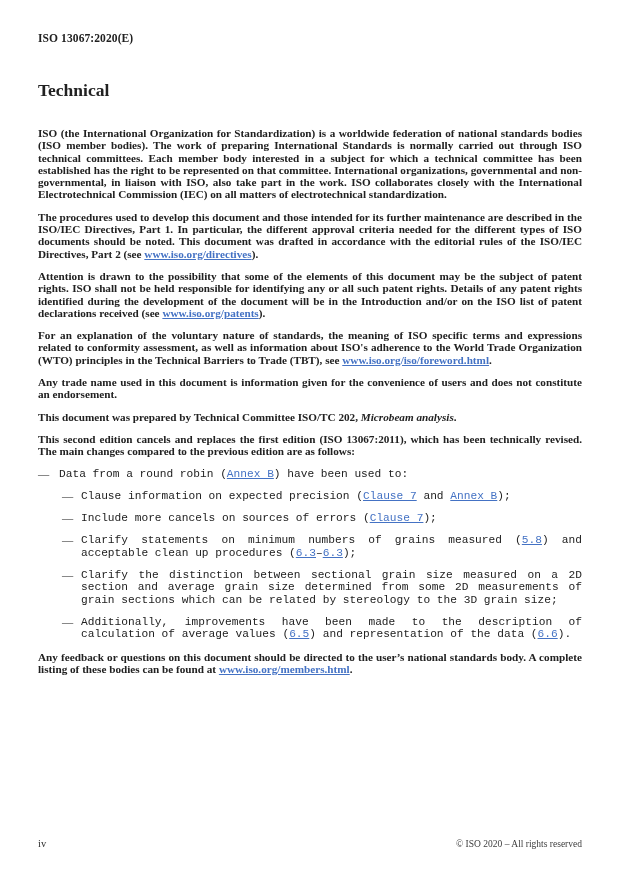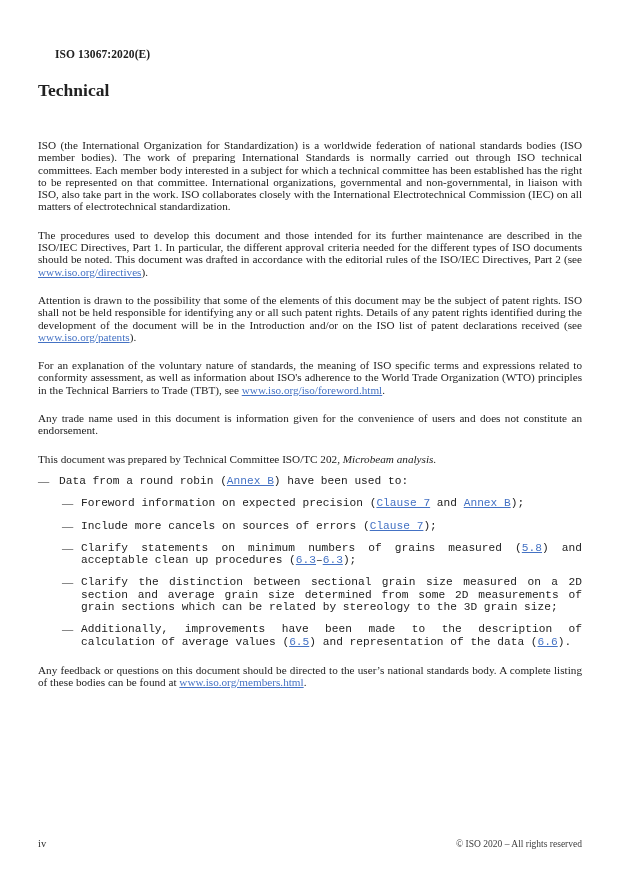--- a/index.html
+++ b/index.html
@@ -12,46 +12,46 @@
     width: 620px;
     height: 876px;
     background: #ffffff;
     font-family: "Liberation Serif", serif;
     color: #212121;
     overflow: hidden;
     box-sizing: border-box;
   }
   .doc-header {
     position: absolute;
-    top: 48px;
+    top: 32px;
     left: 38px;
     font-size: 11.5px;
     font-weight: bold;
     letter-spacing: 0.1px;
-    margin-left: 17px;
   }
   .doc-title {
     position: absolute;
     top: 80px;
     left: 38px;
     margin: 0;
     font-size: 17.5px;
     font-weight: bold;
   }
   .doc-content {
     position: absolute;
     top: 123px;
     left: 38px;
     width: 544px;
     font-size: 11.2px;
     line-height: 12.3px;
     text-align: justify;
   }
   .para {
-    margin: 16px 0 10px 0;
+    margin: 4px 0 10px 0;
+    font-weight: bold;
   }
   .list1, .list2 {
     display: flex;
     margin: 0 0 10px 0;
   }
   .list2 {
     padding-left: 24px;
   }
   .dash {
     flex: none;
@@ -101,27 +101,28 @@
 
   <h1 class="doc-title">Technical</h1>
 
   <div class="doc-content">
       <div class="para"><span>ISO (the International Organization for Standardization) is a worldwide federation of national standards bodies (ISO member bodies). The work of preparing International Standards is normally carried out through ISO technical committees. Each member body interested in a subject for which a technical committee has been established has the right to be represented on that committee. International organizations, governmental and non-governmental, in liaison with ISO, also take part in the work. ISO collaborates closely with the International Electrotechnical Commission (IEC) on all matters of electrotechnical standardization.</span></div>
       <div class="para"><span>The procedures used to develop this document and those intended for its further maintenance are described in the ISO/IEC Directives, Part 1. In particular, the different approval criteria needed for the different types of ISO documents should be noted. This document was drafted in accordance with the editorial rules of the ISO/IEC Directives, Part 2 (see </span><a class="doclink" href="#">www.iso.org/directives</a><span>).</span></div>
       <div class="para"><span>Attention is drawn to the possibility that some of the elements of this document may be the subject of patent rights. ISO shall not be held responsible for identifying any or all such patent rights. Details of any patent rights identified during the development of the document will be in the Introduction and/or on the ISO list of patent declarations received (see </span><a class="doclink" href="#">www.iso.org/patents</a><span>).</span></div>
       <div class="para"><span>For an explanation of the voluntary nature of standards, the meaning of ISO specific terms and expressions related to conformity assessment, as well as information about ISO's adherence to the World Trade Organization (WTO) principles in the Technical Barriers to Trade (TBT), see </span><a class="doclink" href="#">www.iso.org/iso/foreword.html</a><span>.</span></div>
       <div class="para"><span>Any trade name used in this document is information given for the convenience of users and does not constitute an endorsement.</span></div>
       <div class="para"><span>This document was prepared by Technical Committee ISO/TC 202, </span><em class="ital">Microbeam analysis</em><span>.</span></div>
+      <div class="para"><span>This second edition cancels and replaces the first edition (ISO 13067:2011), which has been technically revised. The main changes compared to the previous edition are as follows:</span></div>
       <div class="list1">
         <span class="dash">—</span>
         <div class="li-text"><span>Data from a round robin (</span><a class="doclink" href="#">Annex B</a><span>) have been used to:</span></div>
       </div>
       <div class="list2">
         <span class="dash">—</span>
-        <div class="li-text"><span>Foreword information on expected precision (</span><a class="doclink" href="#">Clause 7</a><span> and </span><a class="doclink" href="#">Annex B</a><span>);</span></div>
+        <div class="li-text"><span>Clause information on expected precision (</span><a class="doclink" href="#">Clause 7</a><span> and </span><a class="doclink" href="#">Annex B</a><span>);</span></div>
       </div>
       <div class="list2">
         <span class="dash">—</span>
         <div class="li-text"><span>Include more cancels on sources of errors (</span><a class="doclink" href="#">Clause 7</a><span>);</span></div>
       </div>
       <div class="list2">
         <span class="dash">—</span>
         <div class="li-text"><span>Clarify statements on minimum numbers of grains measured (</span><a class="doclink" href="#">5.8</a><span>) and acceptable clean up procedures (</span><a class="doclink" href="#">6.3</a><span>–</span><a class="doclink" href="#">6.3</a><span>);</span></div>
       </div>
       <div class="list2">

